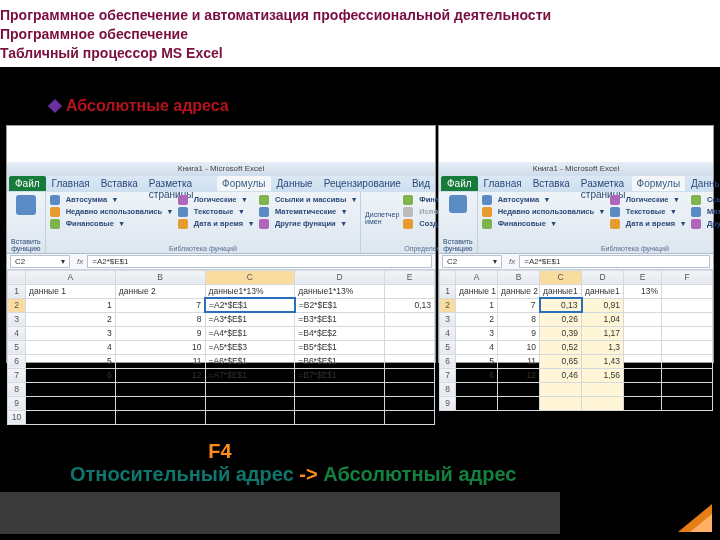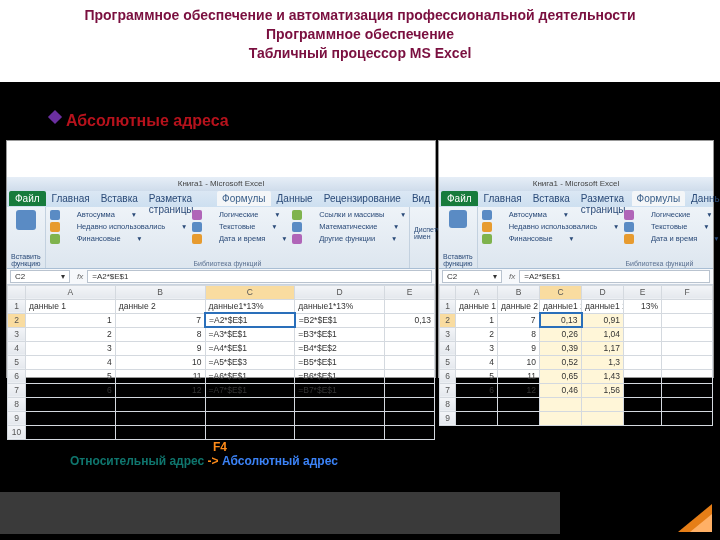--- a/index.html
+++ b/index.html
@@ -7,33 +7,33 @@
     margin: 0;
     width: 720px;
     height: 540px;
     background: #000;
     font-family: Arial, sans-serif;
     overflow: hidden;
     position: relative;
   }
   .slide-header {
     background: #fff;
-    padding: 6px 0 19px 0;
-    text-align: center;
+    padding: 6px 0 4px 0;
+    text-align: left;
   }
   .slide-header h1 {
     margin: 0;
     font-size: 14px;
     font-weight: bold;
     color: #7a0f3f;
     line-height: 1.35;
   }
   .bullet-row {
     display: flex;
-    align-items: flex-start;
+    align-items: center;
     padding: 30px 0 10px 50px;
     gap: 6px;
   }
   .diamond {
     width: 10px; height: 10px;
     background: #6b2fa0;
     transform: rotate(45deg);
   }
   .bullet-text {
     font-size: 16px;
@@ -86,21 +86,21 @@
     border-bottom: 1px solid #a9bed4;
   }
   .rgroup {
     border-right: 1px solid #c3d1df;
     padding: 3px 4px 1px 4px;
     display: flex;
     flex-direction: column;
     justify-content: space-between;
   }
   .rgroup-items { display:flex; flex-direction:column; gap:2px; }
-  .ritem { display:flex; gap:17px; color:#2a4a78; white-space:nowrap;}
+  .ritem { display:flex; gap:6px; color:#2a4a78; white-space:nowrap;font-weight:bold;}
   .ritem .ic { width:10px; height:10px; background:#7fb34d; border-radius:2px; display:inline-block;}
   .ritem .ic.o { background:#e79b2f;} .ritem .ic.b { background:#5a8bc4;} .ritem .ic.p { background:#b065b8;}
   .rgroup-label { text-align:center; color:#5a7091; font-size:7px; padding-top:2px;}
   .rgroup.stack2 .cols { display:flex; gap:6px;}
   .fx-row {
     display:flex; align-items:center; height:16px;
     background:#f6f8fb; border-bottom:1px solid #c9d3df; font-size:8px;
   }
   .namebox {
     width:60px; border:1px solid #b9c3cf; background:#fff; margin:1px 3px;
@@ -134,27 +134,27 @@
     text-align:center; width:18px; color:#555;
   }
   table.grid td.num { text-align:right; }
   table.grid td.selcell { border:2px solid #2a6fba; background:#fff;}
   table.grid th.selcol, table.grid .rowhdr.selrowhdr { background:#f9dca0;}
   .ex-right table.grid td.val { background:#fff6d8; text-align:right;}
   .footer-text {
     position:absolute;
     left:70px;
     top:440px;
-    font-size:12px;
+    font-size:20px;
     font-weight:bold;
   }
   .footer-text .f4 { color:#ff8c1a; }
   .footer-text .line2 { color:#0f766e; }
   .footer-text .arrow { color:#ff8c1a; }
-  .footer-text .abs { color:#3b82f6; }
+  .footer-text .abs { color:#15803d; }
   .footer-strip {
     position:absolute;
     left:0; bottom:6px;
     width:560px; height:42px;
     background:#3a3a3a;
   }
   .corner {
     position:absolute;
     right:8px; bottom:8px;
     width:0; height:0;

